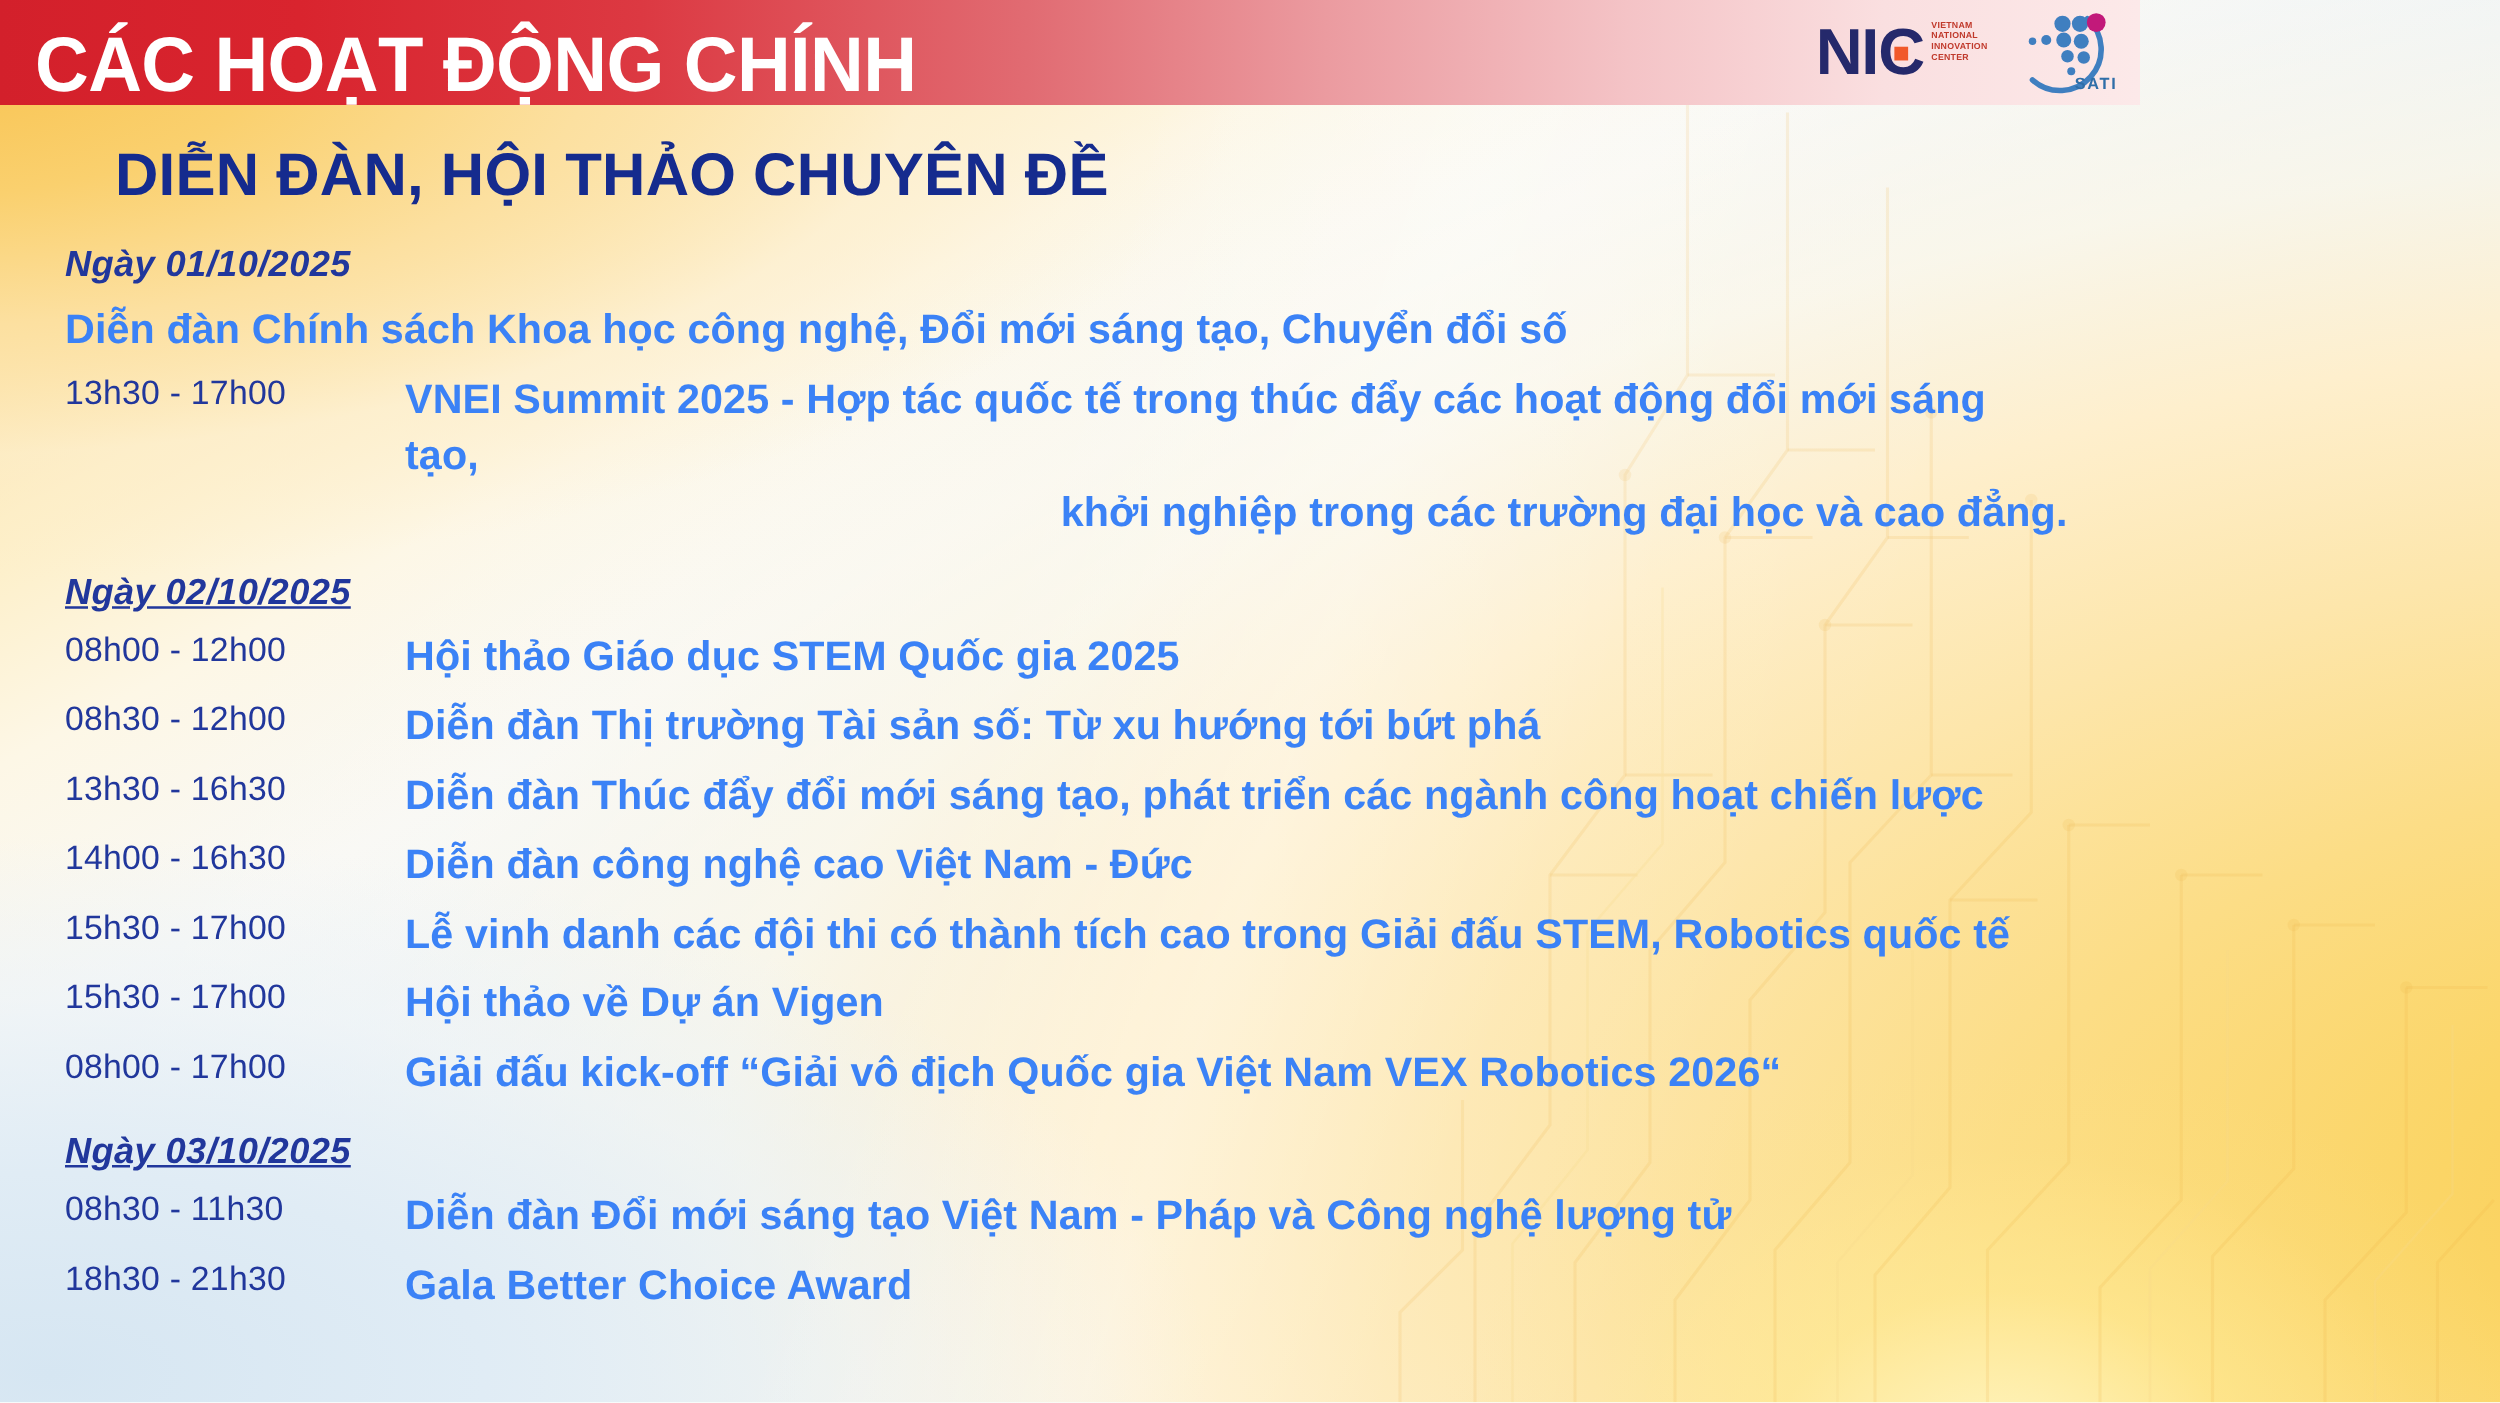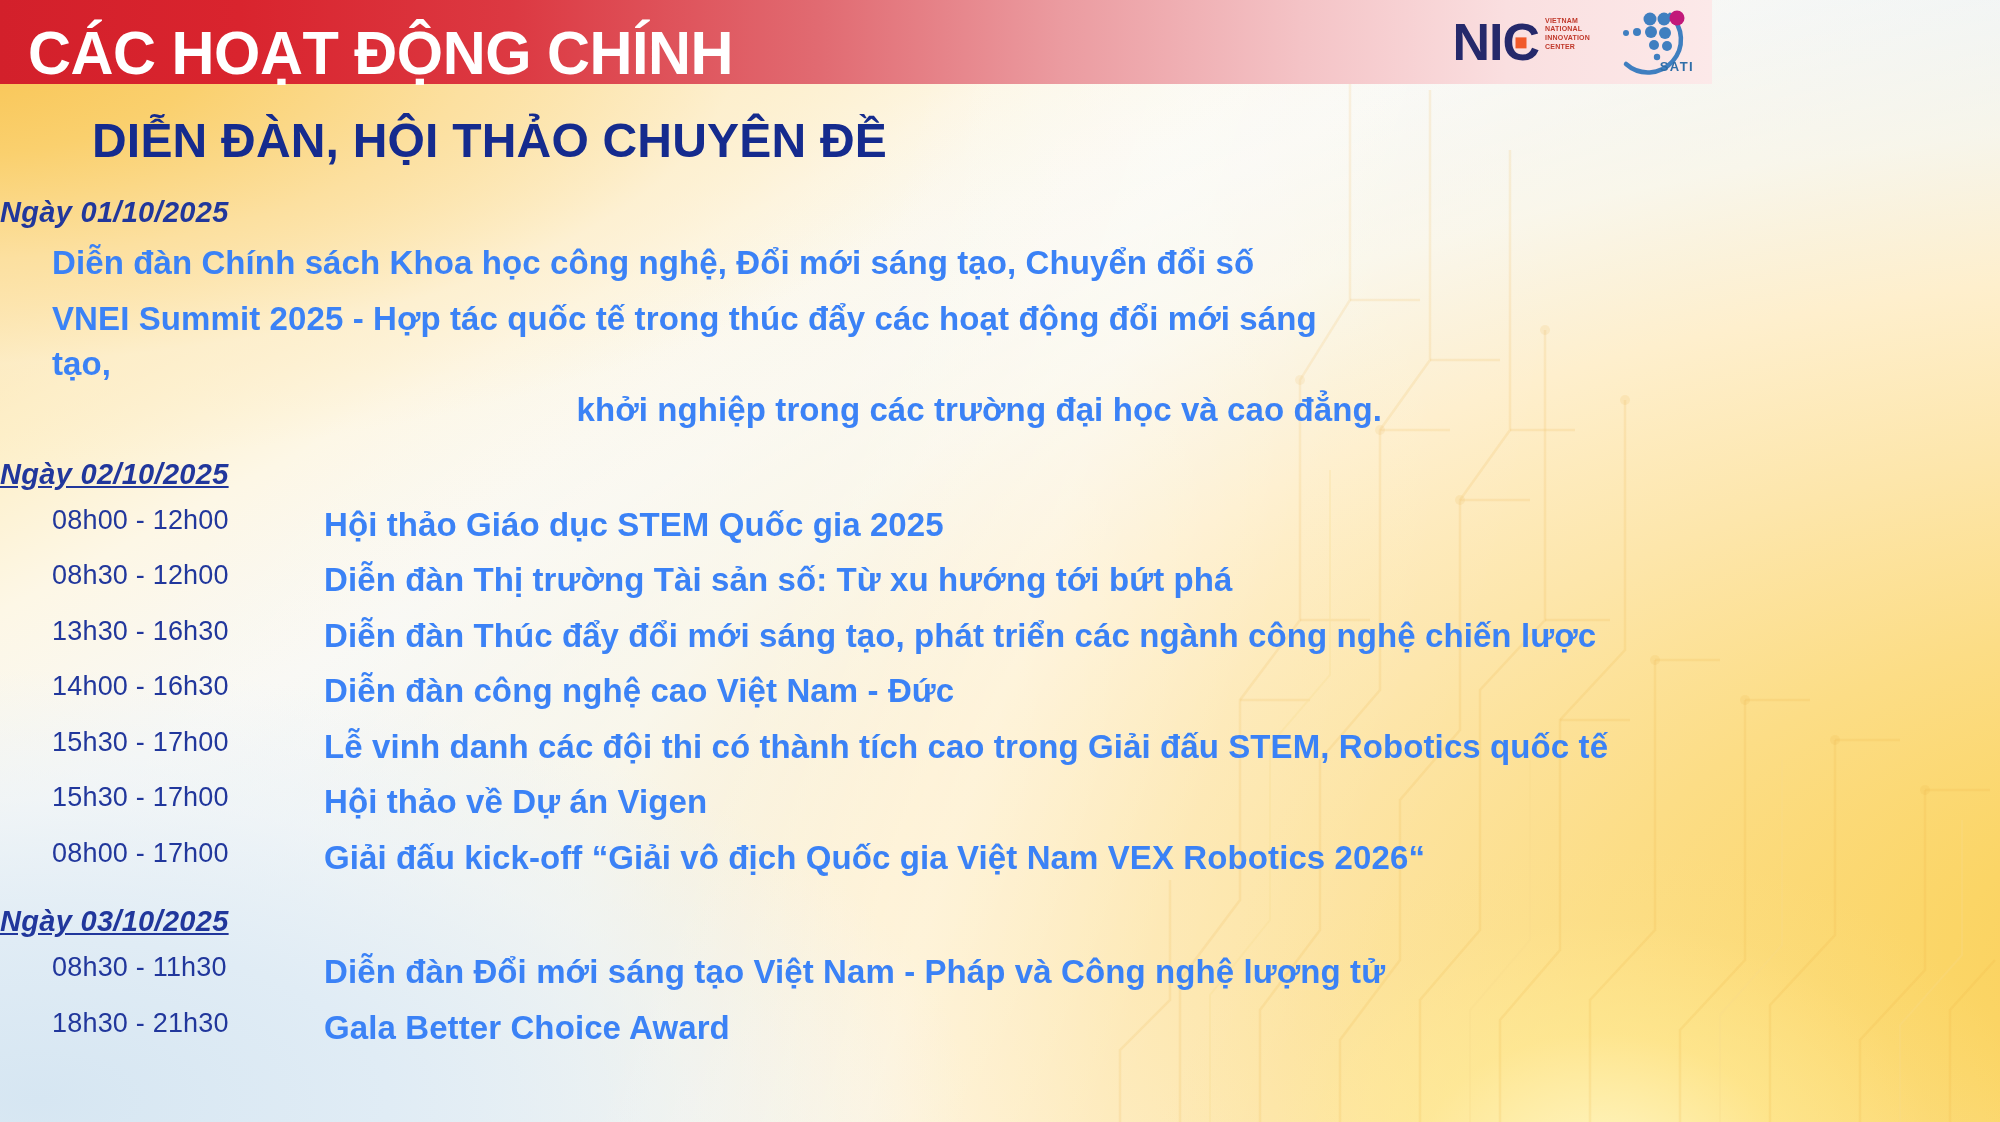--- a/index.html
+++ b/index.html
@@ -172,20 +172,21 @@
   .schedule { margin-top:30px; }
 
   .day-block { margin-bottom:2px; }
 
   .day-label {
     color:#21379c;
     font-style:italic;
     font-weight:bold;
     font-size:29px;
     letter-spacing:0.3px;
+    margin-left:52px;
     margin-bottom:6px;
   }
   .day-block + .day-block .day-label { margin-top:20px;text-decoration:underline; }
 
   .event {
     display:flex;
     align-items:flex-start;
     padding:5px 0;
     margin-left:52px;
   }
@@ -311,20 +312,21 @@
       <div class="day-block">
         <div class="day-label">Ngày 01/10/2025</div>
 
         <div class="event">
           <div class="event-title">
             <span>Diễn đàn Chính sách Khoa học công nghệ, Đổi mới sáng tạo, Chuyển đổi số</span>
           </div>
         </div>
 
         <div class="event">
+          <div class="event-time">13h30 - 17h00</div>
           <div class="event-title">
             <span>VNEI Summit 2025 - Hợp tác quốc tế trong thúc đẩy các hoạt động đổi mới sáng tạo,</span>
             <span class="line2">khởi nghiệp trong các trường đại học và cao đẳng.</span>
           </div>
         </div>
       </div>
 
       <div class="day-block">
         <div class="day-label">Ngày 02/10/2025</div>
 
@@ -338,21 +340,21 @@
         <div class="event">
           <div class="event-time">08h30 - 12h00</div>
           <div class="event-title">
             <span>Diễn đàn Thị trường Tài sản số: Từ xu hướng tới bứt phá</span>
           </div>
         </div>
 
         <div class="event">
           <div class="event-time">13h30 - 16h30</div>
           <div class="event-title">
-            <span>Diễn đàn Thúc đẩy đổi mới sáng tạo, phát triển các ngành công nghệ chiến lược</span>
+            <span>Diễn đàn Thúc đẩy đổi mới sáng tạo, phát triển các ngành công hoạt chiến lược</span>
           </div>
         </div>
 
         <div class="event">
           <div class="event-time">14h00 - 16h30</div>
           <div class="event-title">
             <span>Diễn đàn công nghệ cao Việt Nam - Đức</span>
           </div>
         </div>
 

